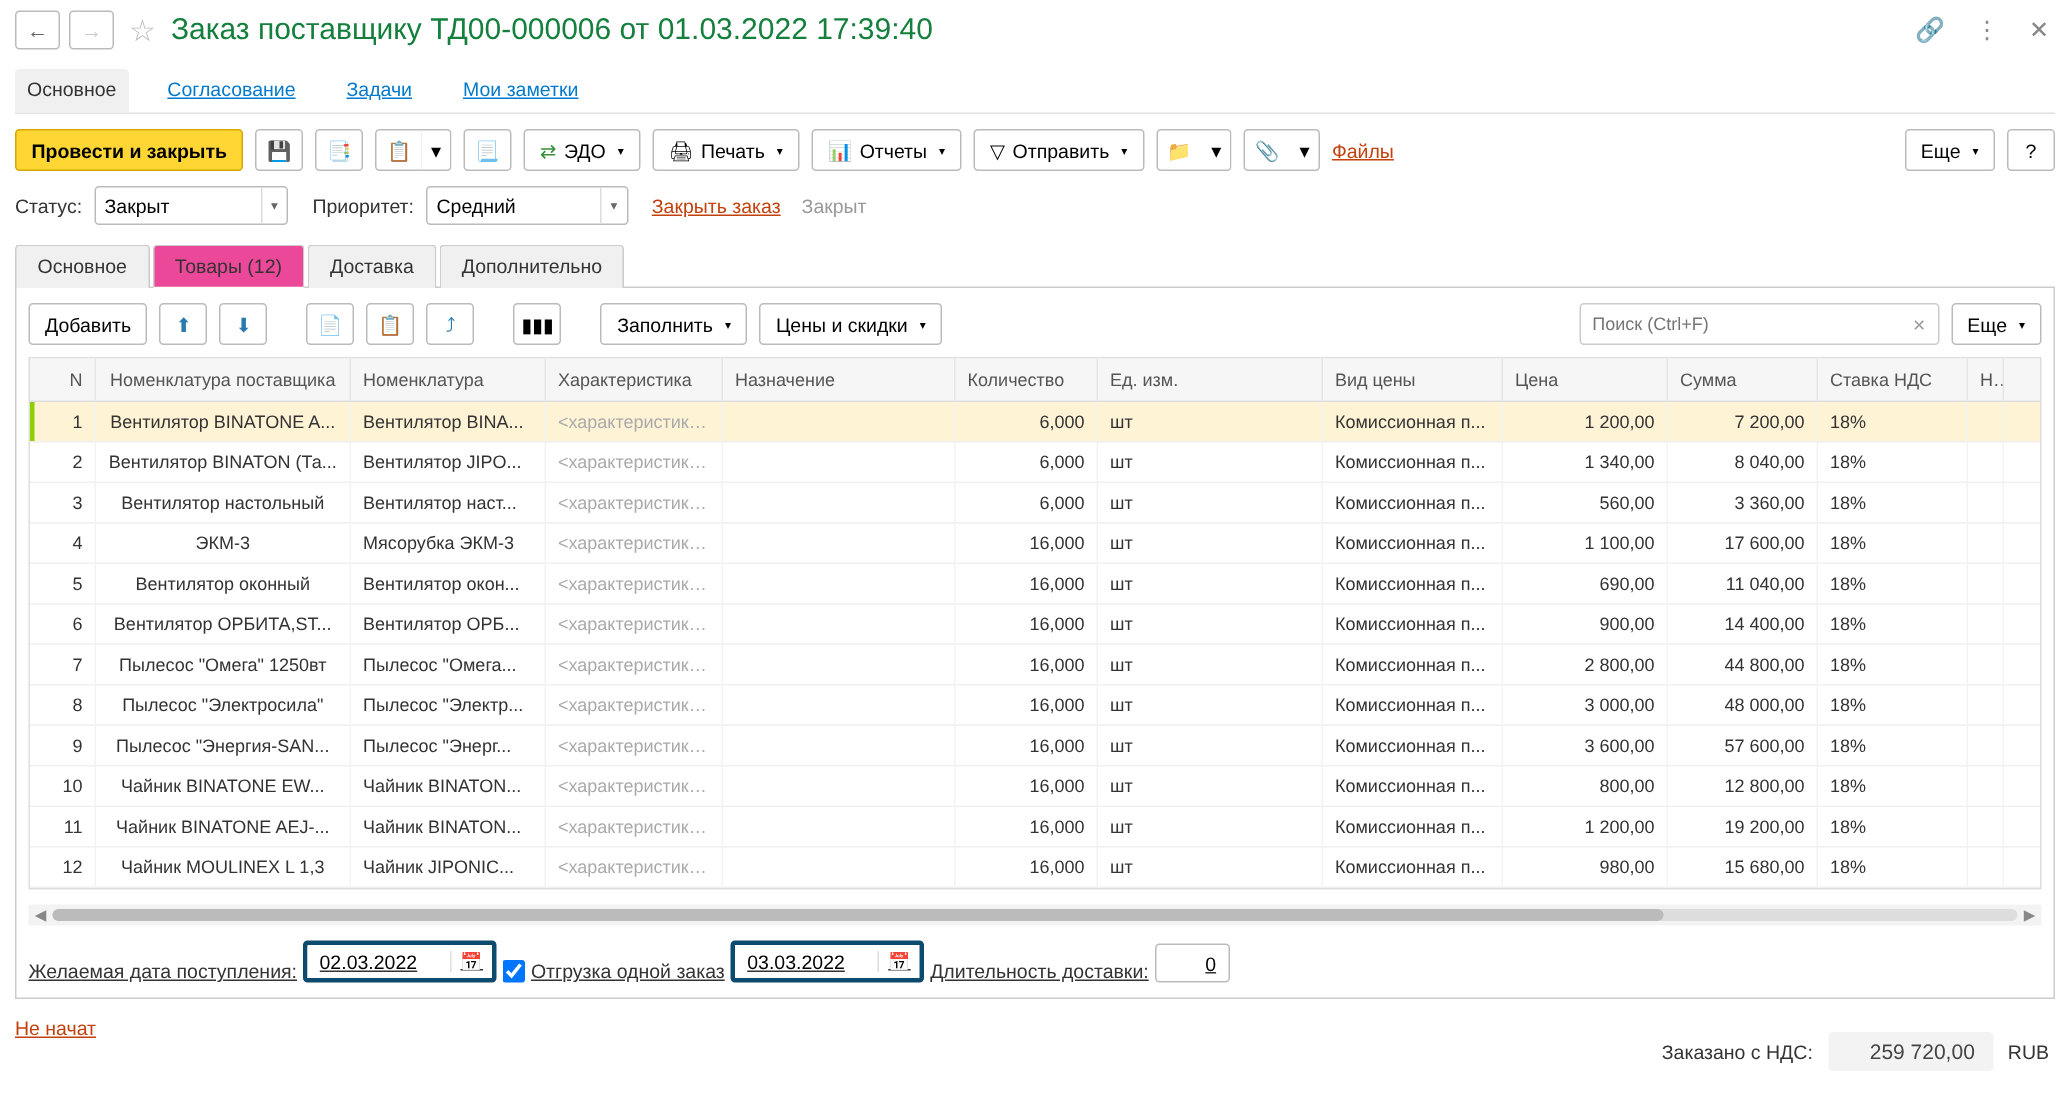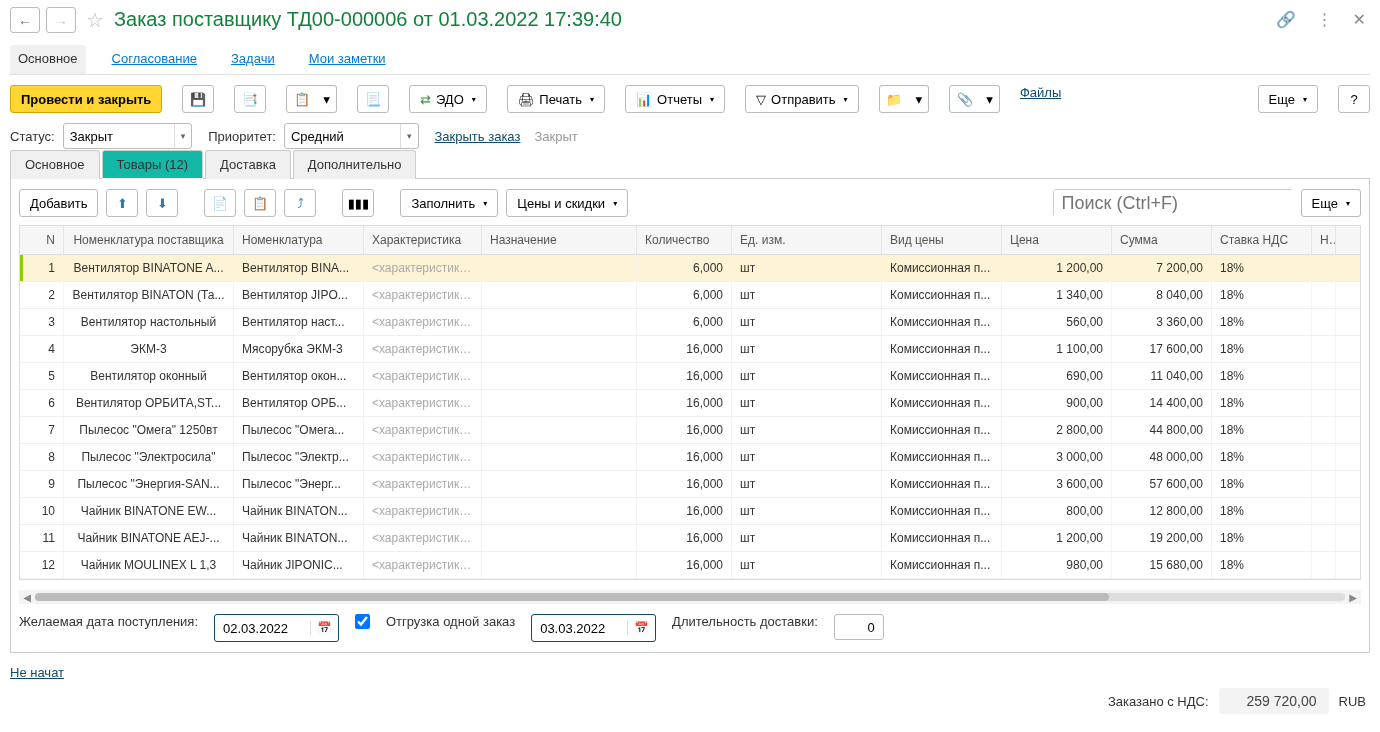--- a/index.html
+++ b/index.html
@@ -15,51 +15,51 @@
 .header-right { display: flex; gap: 12px; align-items: center; }
 .header-icon { font-size: 16px; color: #888; cursor: pointer; padding: 4px; }
 
 
 .section-tabs { display: flex; gap: 18px; border-bottom: 1px solid #e0e0e0; margin-bottom: 10px; padding-bottom: 0; }
 .section-tab { padding: 6px 8px 8px; font-size: 13px; cursor: pointer; }
 .section-tab.active { background: #f0f0f0; border-radius: 3px 3px 0 0; color: #333; }
 .section-tab.link { color: #007acc; text-decoration: underline; }
 
 
-.toolbar { display: flex; gap: 20px; margin-bottom: 10px; flex-wrap: wrap; }
+.toolbar { display: flex; align-items: center; gap: 8px; margin-bottom: 10px; flex-wrap: wrap; }
 .btn { border: 1px solid #bbb; border-radius: 3px; background: #fff; padding: 5px 10px; font-size: 13px; cursor: pointer; display: inline-flex; align-items: center; gap: 5px; height: 28px; }
 .btn.primary { background: #ffd633; border-color: #d4a800; font-weight: bold; }
 .btn.icon-only { padding: 5px 8px; width: 32px; justify-content: center; }
 .btn .caret { font-size: 8px; margin-left: 3px; }
 .dropdown-caret-btn { border: 1px solid #bbb; border-radius: 0 3px 3px 0; background: #fff; border-left: none; padding: 5px 6px; height: 28px; display: inline-flex; align-items: center; margin-left: -1px; }
 .btn-group { display: inline-flex; }
 .btn-group .btn { border-radius: 3px 0 0 3px; }
-.link-text { color: #0c4a6e; text-decoration: underline; cursor: pointer; font-size: 13px; }
+.link-text { color: #c2410c; text-decoration: underline; cursor: pointer; font-size: 13px; }
 .toolbar-spacer { flex: 1; }
 
 
-.filter-row { display: flex; align-items: center; gap: 8px; }
+.filter-row { display: flex; align-items: center; gap: 8px; margin-bottom: 12px; }
 .filter-label { font-size: 13px; color: #333; }
 .combo { display: inline-flex; align-items: center; border: 1px solid #bbb; border-radius: 3px; height: 26px; background: #fff; }
 .combo input { border: none; padding: 3px 6px; font-size: 13px; outline: none; background: transparent; }
 .combo .combo-btn { border-left: 1px solid #ddd; padding: 0 6px; font-size: 9px; color: #666; height: 24px; display: flex; align-items: center; }
 .muted-text { color: #999; }
 
 
 .doc-tabs { display: flex; border-bottom: 1px solid #ccc; }
 .doc-tab { padding: 6px 14px; border: 1px solid #ccc; border-bottom: none; background: #f0f0f0; margin-right: 2px; cursor: pointer; font-size: 13px; border-radius: 3px 3px 0 0; position: relative; top: 1px; }
-.doc-tab.active { background: #14b8a6; border-bottom: 1px solid #fff; }
+.doc-tab.active { background: #ec4899; border-bottom: 1px solid #fff; }
 
 
 .inner-panel { border: 1px solid #ccc; border-top: none; padding: 10px 8px; }
 
 
 .table-toolbar { display: flex; align-items: center; gap: 8px; margin-bottom: 8px; }
 .search-box { display: flex; align-items: center; border: 1px solid #ccc; border-radius: 3px; height: 28px; width: 240px; }
-.search-box input { border: none; outline: none; padding: 3px 8px; font-size: 18px; flex: 1; color: #999; }
+.search-box input { border: none; outline: none; padding: 3px 8px; font-size: 12px; flex: 1; color: #999; }
 .search-box .clear { padding: 0 8px; color: #999; font-size: 14px; cursor: pointer; }
 
 
 .table-wrap { border: 1px solid #ddd; overflow: hidden; }
 .table-head { display: flex; background: #f6f6f6; border-bottom: 1px solid #ddd; }
 .th { padding: 7px 8px; font-size: 12px; color: #555; border-right: 1px solid #e5e5e5; overflow: hidden; white-space: nowrap; text-overflow: ellipsis; }
 .table-body { }
 .tr { display: flex; border-bottom: 1px solid #f0f0f0; }
 .tr.selected { background: #fff3d6; }
 .tr.selected .td:first-child { border-left: 3px solid #8fce00; background: #fff3d6; }
@@ -81,22 +81,22 @@
 .c-vat { width: 100px; }
 .c-last { width: 24px; }
 
 
 .hscroll { height: 14px; background: #f3f3f3; display: flex; align-items: center; margin-top: 10px; }
 .hscroll .track { flex: 1; height: 8px; background: #ddd; border-radius: 4px; position: relative; }
 .hscroll .thumb { position: absolute; left: 0; width: 82%; height: 8px; background: #bbb; border-radius: 4px; }
 .hscroll .arrow { width: 16px; text-align: center; font-size: 10px; color: #888; }
 
 
-.footer-row { display: flex; align-items: flex-start; gap: 16px; margin-top: 10px; }
-.date-input { display: inline-flex; border: 1px solid #0c4a6e; border-radius: 3px; height: 28px; align-items: center; }
+.footer-row { display: flex; align-items: flex-end; gap: 4px; margin-top: 10px; text-decoration: underline; }
+.date-input { display: inline-flex; border: 3px solid #0c4a6e; border-radius: 3px; height: 28px; align-items: center; }
 .date-input input { border: none; outline: none; padding: 3px 8px; font-size: 13px; width: 95px; }
 .date-input .cal { border-left: 1px solid #ddd; padding: 0 6px; font-size: 12px; color: #666; }
 .checkbox { width: 15px; height: 15px; }
 .num-input { border: 1px solid #bbb; border-radius: 3px; height: 26px; padding: 3px 8px; font-size: 13px; width: 50px; text-align: right; }
 
 
 .bottom-link { margin-top: 12px; }
 
 
 .totals-bar { position: absolute; bottom: 18px; right: 14px; display: flex; align-items: center; gap: 10px; font-size: 13px; }

